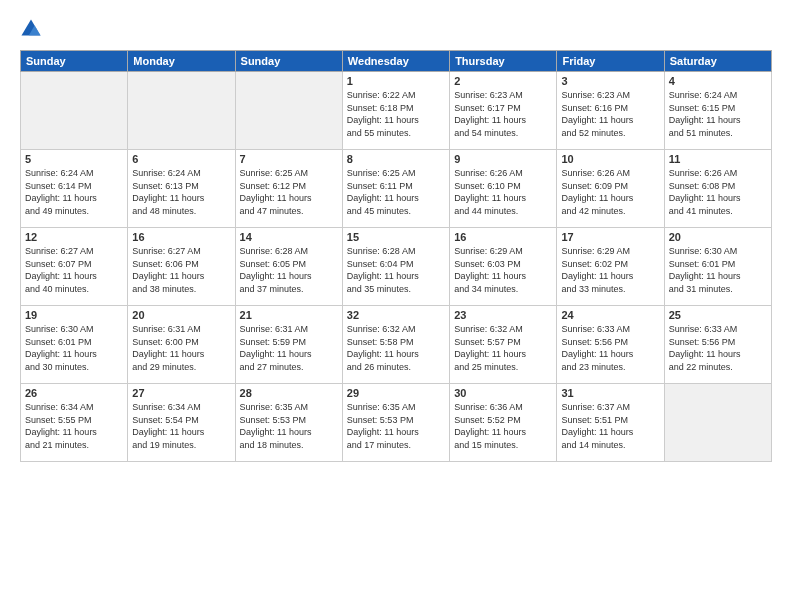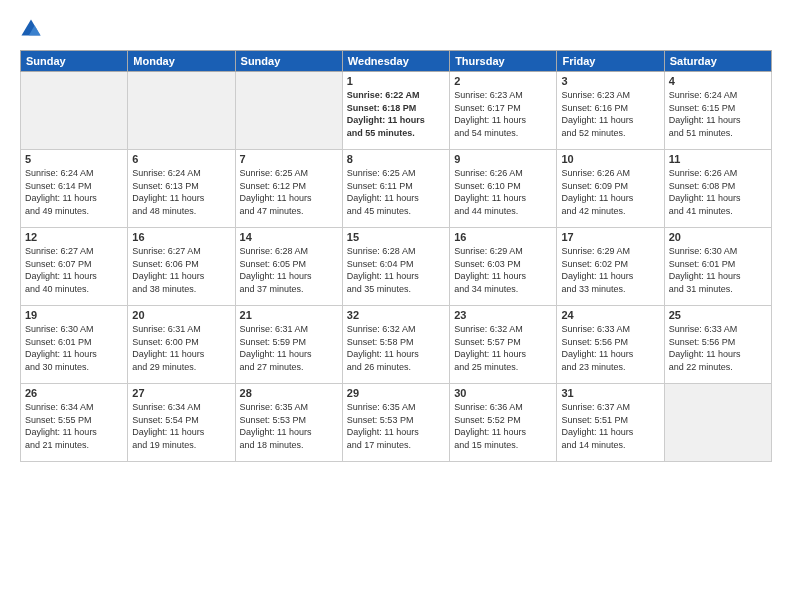--- a/index.html
+++ b/index.html
@@ -131,21 +131,21 @@
         <th>Saturday</th>
       </tr>
     </thead>
     <tbody id="calendar-body">
     <tr>
           <td class="empty"></td>
           <td class="empty"></td>
           <td class="empty"></td>
           <td>
             <span class="day-num">1</span>
-            <div class="cell-info" style="white-space: pre-line; font-weight: bold;">Sunrise: 6:22 AM
+            <div class="cell-info" style="white-space: pre-line;">Sunrise: 6:22 AM
 Sunset: 6:18 PM
 Daylight: 11 hours
 and 55 minutes.</div>
           </td>
           <td>
             <span class="day-num">2</span>
             <div class="cell-info" style="white-space: pre-line;">Sunrise: 6:23 AM
 Sunset: 6:17 PM
 Daylight: 11 hours
 and 54 minutes.</div>

